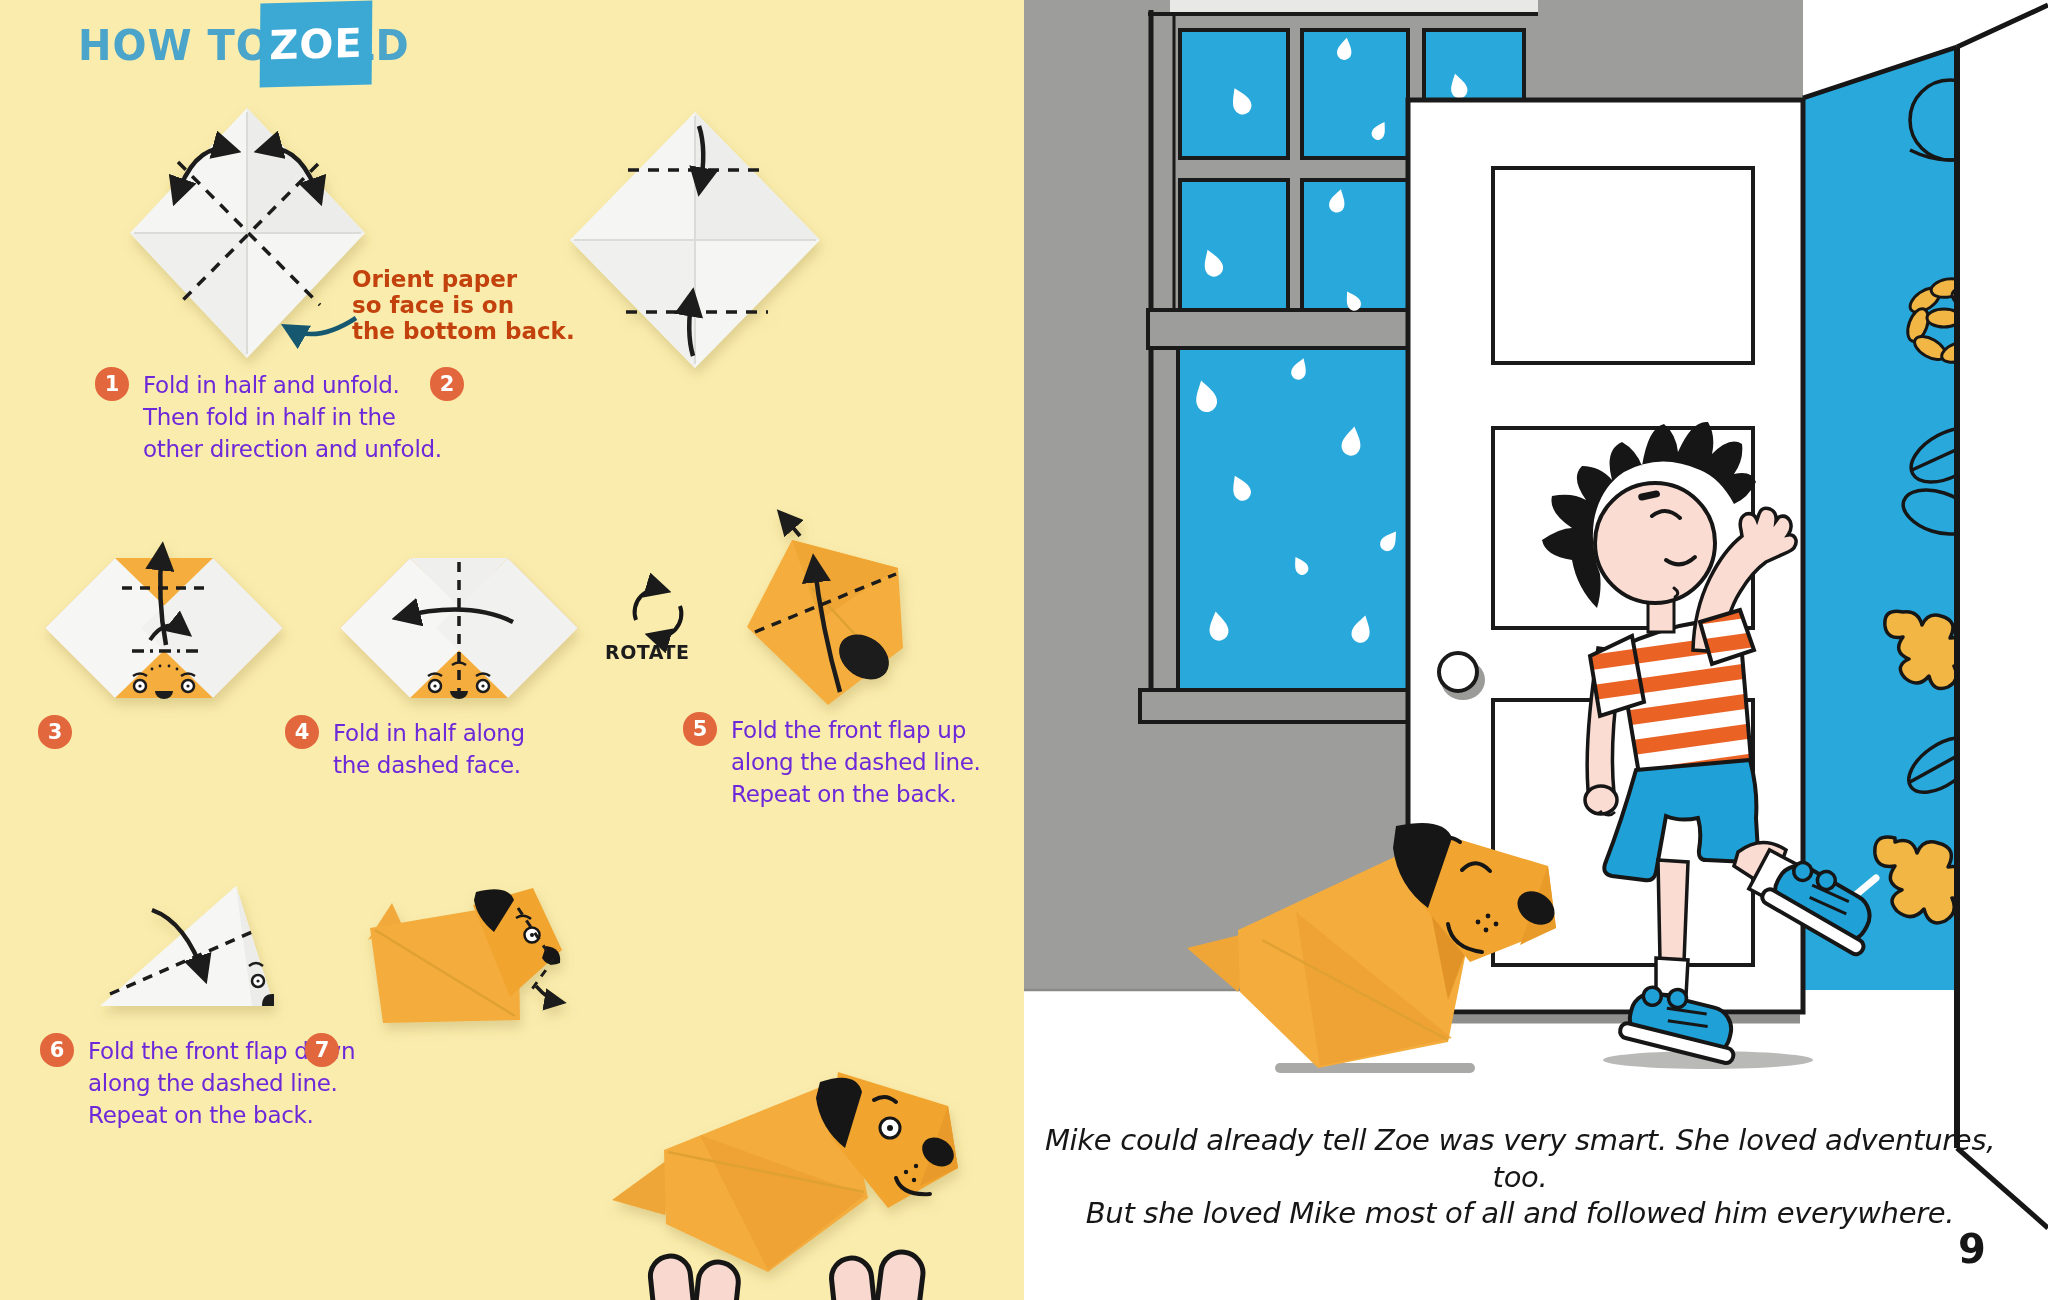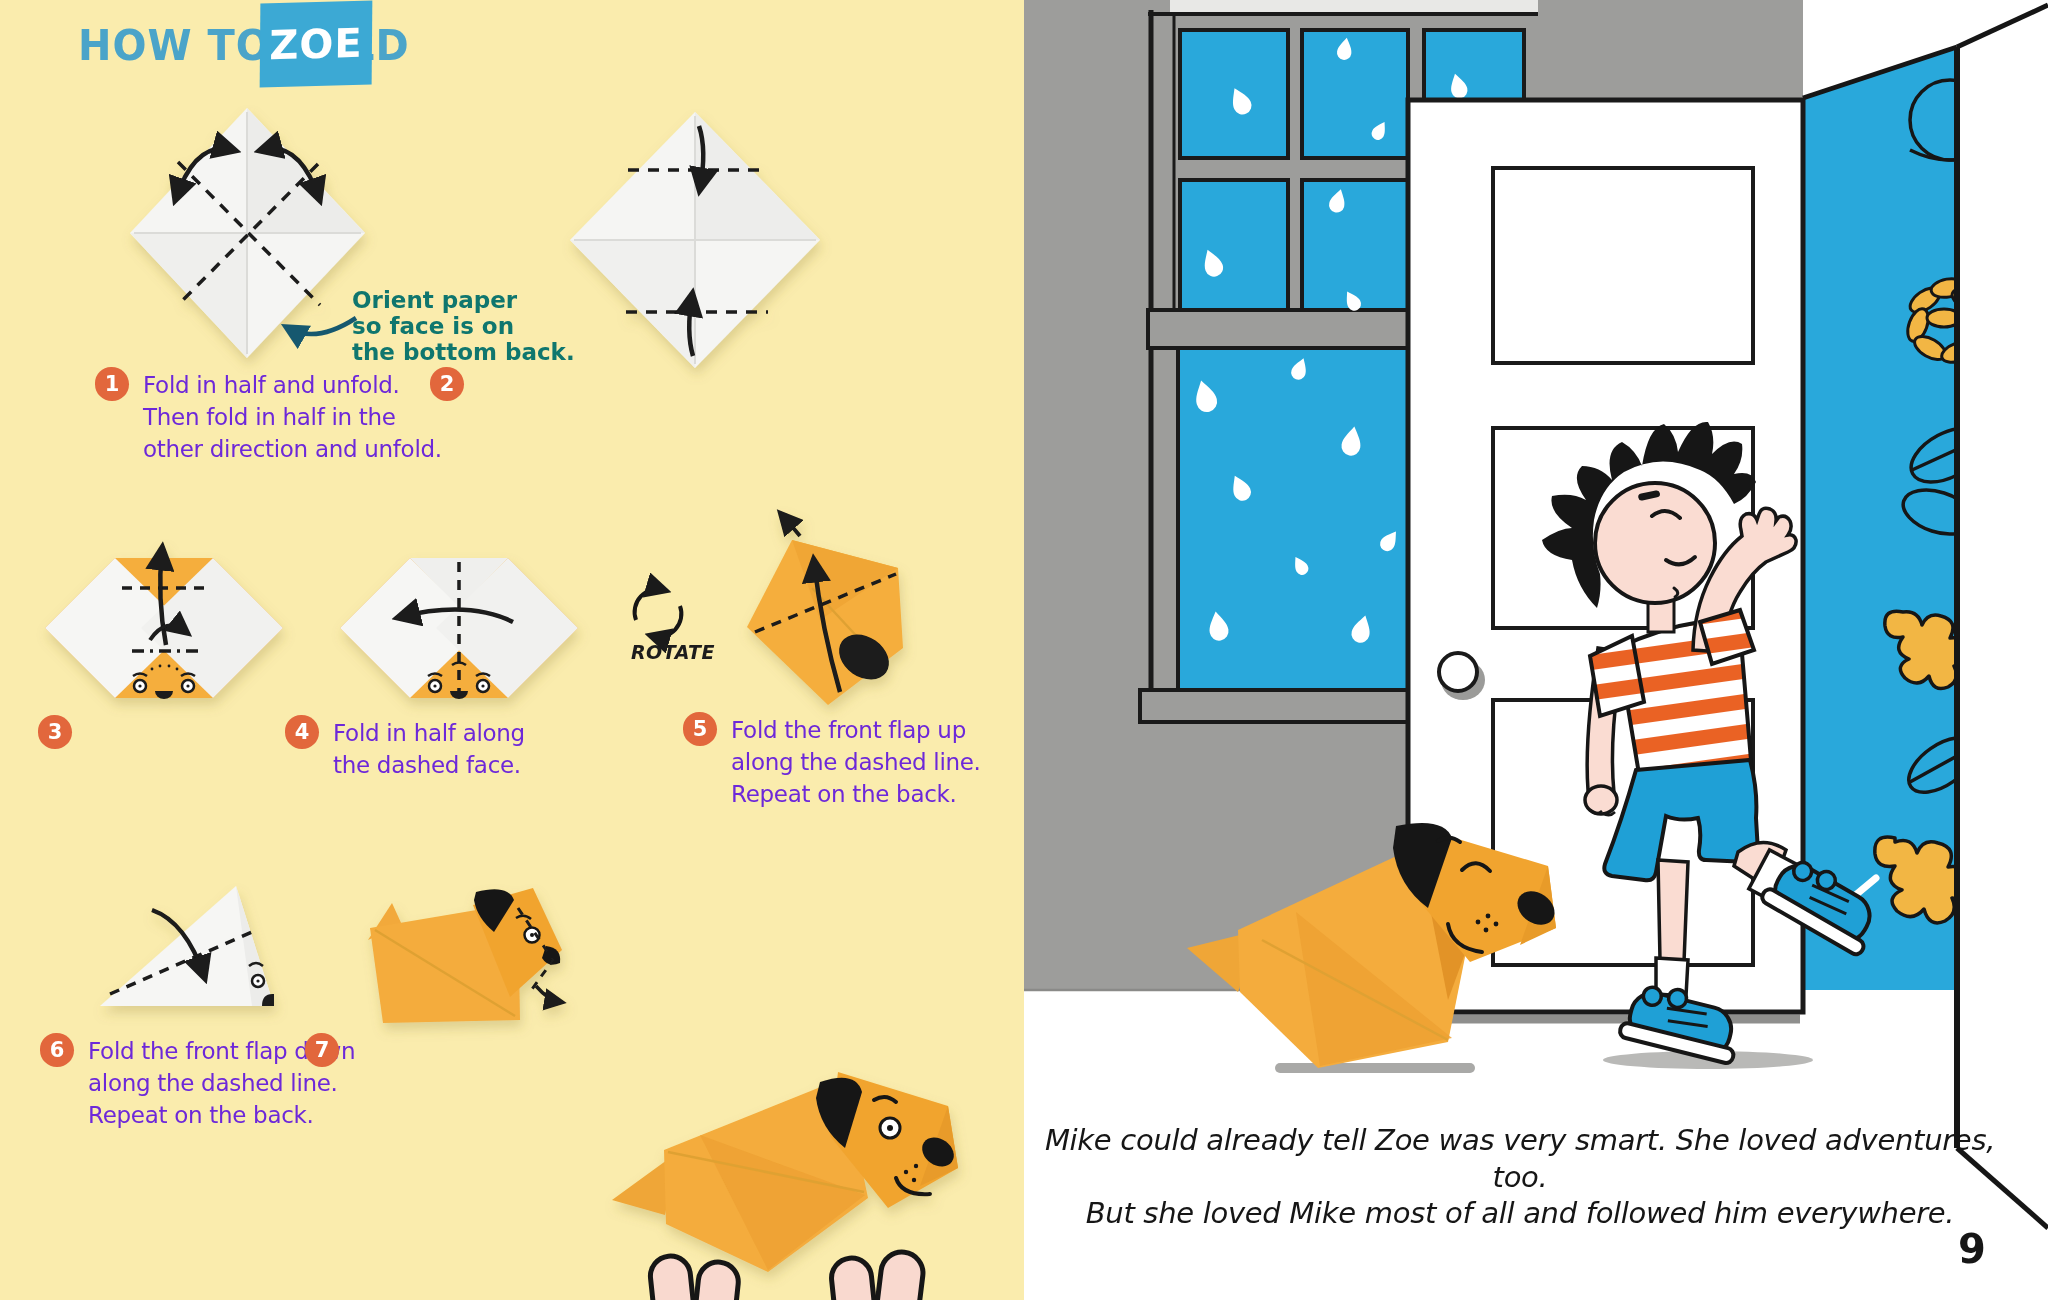--- a/index.html
+++ b/index.html
@@ -5,27 +5,27 @@
   html,body{margin:0;padding:0;}
   body{width:2048px;height:1300px;position:relative;overflow:hidden;background:#FAECAD;
        font-family:"DejaVu Sans","Liberation Sans",sans-serif;}
   .abs{position:absolute;}
   #artwork{position:absolute;left:0;top:0;z-index:1;}
   .txt-layer{z-index:5;}
   .page-title{font-size:40px;font-weight:bold;color:#4BA4C9;letter-spacing:1px;transform:scaleY(1.05);}
   .zoe-box{width:112px;height:84px;background:#3CA9D4;display:flex;align-items:center;justify-content:center;
            transform:rotate(-1.5deg) skewX(-2deg);}
   .zoe-box span{color:#fff;font-size:40px;font-weight:bold;letter-spacing:1px;}
-  .note{color:#0f766e;font-size:23px;font-weight:bold;line-height:26px;margin-top:21px;}
+  .note{color:#c2410c;font-size:23px;font-weight:bold;line-height:26px;}
   .step{display:flex;align-items:flex-start;}
   .step-num{width:34px;height:34px;border-radius:48% 52% 50% 50%;background:#E2673C;color:#fff;
             font-size:21px;font-weight:bold;display:flex;align-items:center;justify-content:center;
             flex:0 0 34px;margin-right:14px;margin-top:-2px;}
   .step-text{font-size:23px;color:#6d28d9;line-height:32px;letter-spacing:-0.3px;}
-  .rotate-label{font-size:19px;font-weight:bold;color:#1C1C1C;letter-spacing:0.5px;text-align:right;width:110px;font-style:italic;}
+  .rotate-label{font-size:19px;font-weight:bold;color:#1C1C1C;letter-spacing:0.5px;text-align:left;width:110px;}
   .story{width:960px;text-align:center;font-size:29px;color:#161616;line-height:36.5px;letter-spacing:-0.3px;font-style:italic;}
   .page-num{font-size:40px;font-weight:bold;color:#161616;}
 </style>
 </head>
 <body>
 
 <svg id="artwork" width="2048" height="1300" viewBox="0 0 2048 1300">
   <defs>
     <marker id="ah" viewBox="0 0 10 10" refX="7" refY="5" markerWidth="6.5" markerHeight="6.5" orient="auto-start-reverse">
       <path d="M0,0 L10,5 L0,10 z" fill="#1a1a1a"></path>

